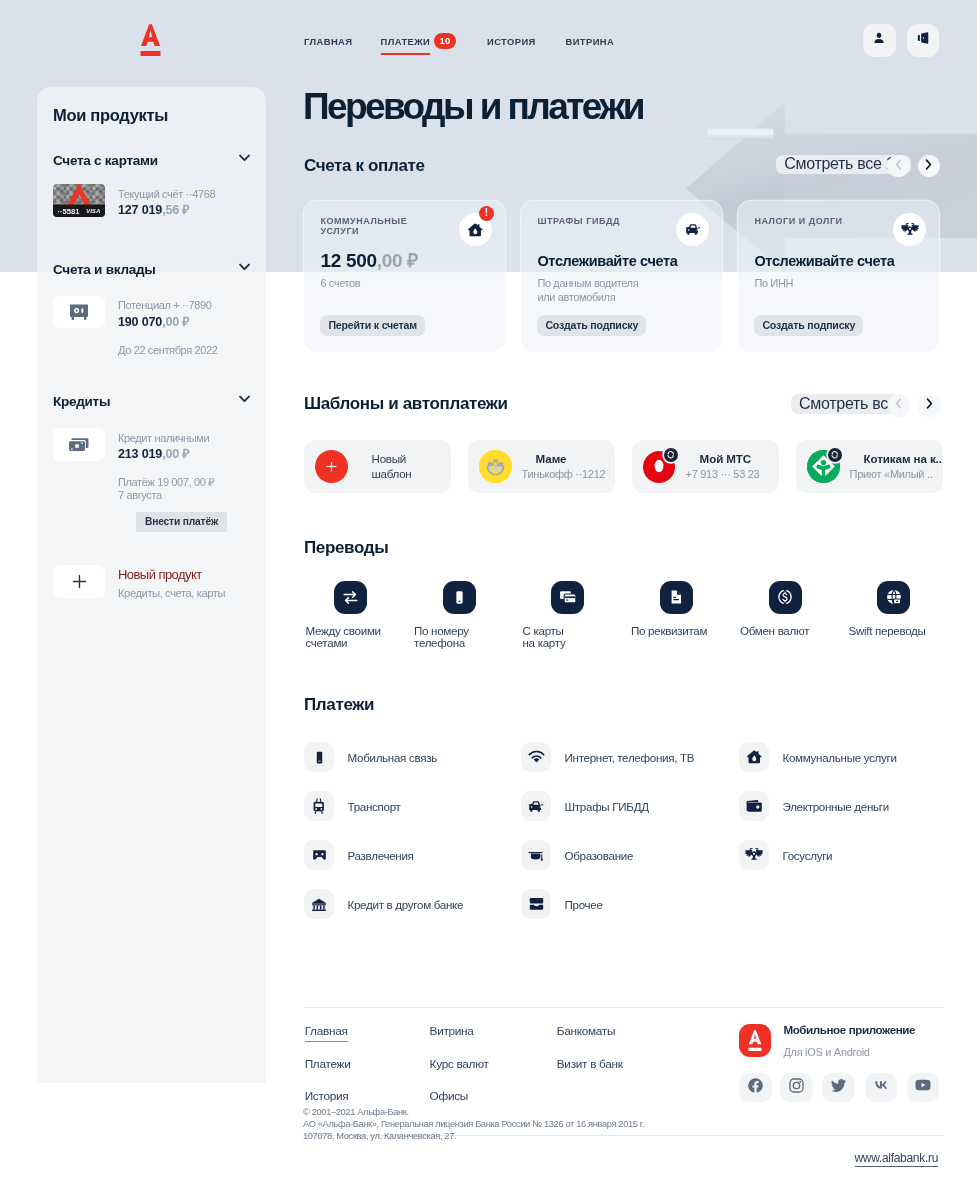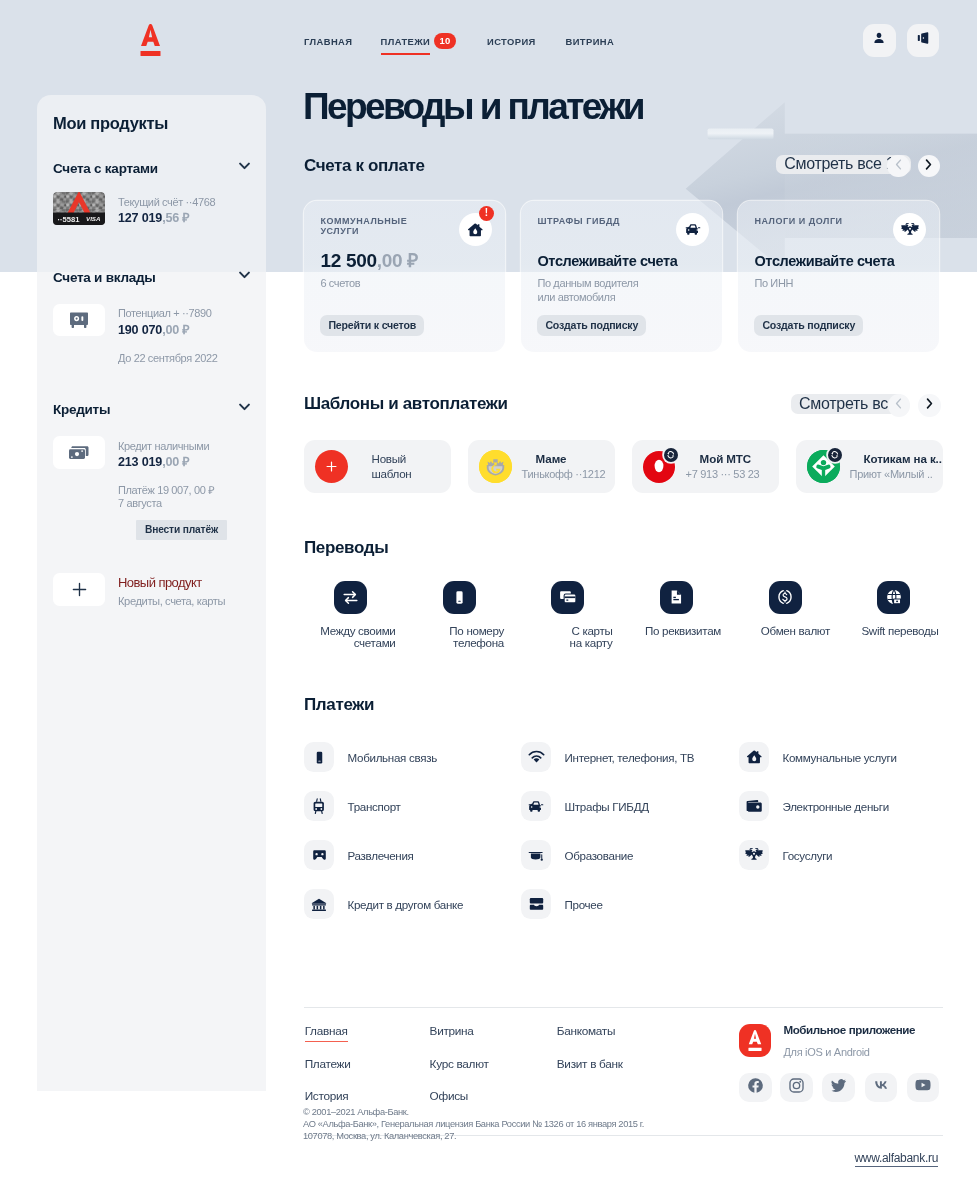--- a/index.html
+++ b/index.html
@@ -10,21 +10,21 @@
 .arrow-deco{position:absolute;left:685px;top:96px;width:292px;height:182px;z-index:1;}
 
 .logo{position:absolute;left:140px;top:24px;width:21px;height:32px;z-index:7;}
 .nav{position:absolute;left:0;top:0;z-index:7;}
 .nav .navitem{position:absolute;top:36px;font-size:9.4px;font-weight:700;letter-spacing:.42px;color:#2b3e55;text-decoration:none;white-space:nowrap;cursor:pointer;line-height:11px;}
 .nav .navitem.active:after{content:"";position:absolute;left:0;width:49px;bottom:-8px;height:1.6px;background:#ef3124;}
 .badge{position:absolute;left:53px;top:-3px;background:#ef3124;color:#fff;border-radius:9px;font-size:9.5px;font-weight:700;letter-spacing:.1px;padding:2px 6px 2.5px;line-height:11px;}
 .hdr-btns{position:absolute;left:863px;top:24px;z-index:7;display:flex;gap:11px;}
 .hdr-btn{width:32.5px;height:32.5px;border-radius:11px;background:#f2f3f5;display:flex;align-items:center;justify-content:center;cursor:pointer;}
 
-.sidebar{position:absolute;left:37px;top:95px;width:229px;height:996px;background:rgba(241,242,245,.784);border-radius:14px 14px 0 0;z-index:4;}
+.sidebar{position:absolute;left:37px;top:87px;width:229px;height:996px;background:rgba(241,242,245,.784);border-radius:14px 14px 0 0;z-index:4;}
 .sb-title{position:absolute;left:16px;top:18px;font-size:16.5px;font-weight:700;letter-spacing:-.3px;line-height:20px;}
 .sb-sec-h{position:absolute;left:16px;width:197px;height:18px;cursor:pointer;}
 .sb-sec-h span{font-size:13.5px;font-weight:700;letter-spacing:-.25px;line-height:18px;}
 .sb-sec-h .chev{position:absolute;right:0;top:2.5px;line-height:0;}
 .prod{position:absolute;left:16px;display:flex;}
 .thumb-card{width:52px;height:33px;border-radius:4px;flex:0 0 auto;overflow:hidden;position:relative;}
 .icon-box{width:52px;height:32.5px;border-radius:6.5px;background:#fff;display:flex;align-items:center;justify-content:center;flex:0 0 auto;}
 .prod .info{margin-left:13px;padding-top:3.5px;}
 .p-name{font-size:11px;letter-spacing:-.37px;color:#8d98a7;line-height:13px;white-space:nowrap;}
 .p-amt{font-size:12.6px;letter-spacing:-.2px;font-weight:700;color:#122440;line-height:16px;margin-top:1.5px;white-space:nowrap;}
@@ -50,21 +50,21 @@
 .bc-btn{position:absolute;left:16.4px;top:114px;background:#e0e4e9;border-radius:7px;font-size:10.6px;letter-spacing:-.2px;font-weight:700;color:#1f3147;padding:4.5px 8px 5px;cursor:pointer;line-height:11px;}
 
 .tpl{position:absolute;width:147px;height:53px;border-radius:11px;background:#f2f3f5;z-index:5;display:flex;align-items:center;cursor:pointer;overflow:hidden;}
 .tpl .av{width:33px;height:33px;border-radius:50%;margin-left:11px;flex:0 0 auto;position:relative;display:flex;align-items:center;justify-content:center;}
 .tpl .tx{margin-left:10px;min-width:0;}
 .tpl .t1{font-size:11.6px;font-weight:700;line-height:14.4px;white-space:nowrap;color:#1b2c42;letter-spacing:-.1px;padding-left:14px;}
 .tpl .t1.plain{font-weight:400;color:#33435a;font-size:11.6px;letter-spacing:-.3px;}
 .tpl .t2{font-size:11px;letter-spacing:-.3px;color:#8d98a7;line-height:14.4px;white-space:nowrap;}
 .autopay{position:absolute;right:-2px;top:-2px;width:14px;height:14px;border-radius:50%;background:#18243a;display:flex;align-items:center;justify-content:center;box-shadow:0 0 0 1.8px #f2f3f5;}
 
-.trf{position:absolute;z-index:5;text-align:right;cursor:pointer;}
+.trf{position:absolute;z-index:5;text-align:left;cursor:pointer;}
 .trf .ic{width:33px;height:33px;border-radius:11px;background:#102240;display:flex;align-items:center;justify-content:center;margin:0 auto;}
 .trf .lb{font-size:11.6px;letter-spacing:-.3px;color:#33435a;line-height:12.8px;margin-top:11px;white-space:pre-line;}
 
 .pay{position:absolute;z-index:5;display:flex;align-items:center;cursor:pointer;}
 .pay .ic{width:30px;height:30px;border-radius:9.5px;background:#f2f3f5;display:flex;align-items:center;justify-content:center;flex:0 0 auto;}
 .pay .lb{font-size:11.6px;letter-spacing:-.3px;color:#33435a;margin-left:13.5px;white-space:nowrap;}
 
 .fdiv{position:absolute;left:304px;width:639px;height:1px;background:#e4e7ea;z-index:5;}
 .flink{position:absolute;font-size:11.8px;letter-spacing:-.3px;color:#33435a;z-index:5;cursor:pointer;white-space:nowrap;line-height:14px;}
 .flink.active{color:#33435a;border-bottom:1.5px solid #f4604f;padding-bottom:2.5px;}
@@ -247,21 +247,21 @@
 <div class="billcard" style="left:304px;top:201px">
 <div class="bc-label">КОММУНАЛЬНЫЕ УСЛУГИ</div>
 <div class="bc-icon">
       <svg width="16.5" height="16" viewBox="0 0 33 32" fill="#102240">
         <path fill-rule="evenodd" d="M15.0 3.6 a2.3 2.3 0 0 1 3.0 0 l3.6 3.1 V4.6 h3.2 v4.9 l6.0 5.2 a1.0 1.0 0 0 1-.65 1.75 h-2.25 v10.6 c0 .85-.7 1.55-1.55 1.55 H6.65 c-.85 0-1.55-.7-1.55-1.55 V16.4 H2.85 A1.0 1.0 0 0 1 2.2 14.65z M16.5 12.6 c-2.6 3.45-4.0 5.8-4.0 7.8 a4.0 4.0 0 0 0 8.0 0 c0-2.0-1.4-4.35-4.0-7.8z"></path>
       </svg>
     </div>
 <div class="bc-alert">!</div>
 <div class="bc-amt"><span>12 500</span><span class="dec">,00 ₽</span></div>
 <div class="bc-sub" style="top:75.5px">6 счетов</div>
-<div class="bc-btn">Перейти к счетов</div>
+<div class="bc-btn">Перейти к счетам</div>
 </div>
 <div class="billcard" style="left:521px;top:201px">
 <div class="bc-label">ШТРАФЫ ГИБДД</div>
 <div class="bc-icon">
       <svg width="18" height="15" viewBox="0 0 36 30" fill="#102240">
         <path d="M4.4 10.3 h3.4 l.2 2.2 H4.4 a1.1 1.1 0 0 1 0-2.2z"></path>
         <path d="M31.6 10.3 h-3.4 l-.2 2.2 h3.6 a1.1 1.1 0 0 0 0-2.2z"></path>
         <path fill-rule="evenodd" d="M11.0 8.4 C11.9 5.3 12.6 4.4 14.3 4.4 h7.4 c1.7 0 2.4 .9 3.3 4.0 l.9 3.0 c1.4 .5 2.1 1.7 2.1 3.5 v5.9 c0 .8-.5 1.3-1.3 1.3 h-.7 v2.1 c0 .9-.6 1.5-1.5 1.5 h-1.7 c-.9 0-1.5-.6-1.5-1.5 v-2.1 H11.0 v2.1 c0 .9-.6 1.5-1.5 1.5 H7.8 c-.9 0-1.5-.6-1.5-1.5 v-2.1 h-.7 c-.8 0-1.3-.5-1.3-1.3 v-5.9 c0-1.8 .7-3.0 2.1-3.5z M12.9 11.4 h10.2 l-.55-2.0 c-.6-2.1-.9-2.3-2.0-2.3 h-5.1 c-1.1 0-1.4 .2-2.0 2.3z"></path>
         <circle cx="9.3" cy="16.0" r="1.55" fill="#fff"></circle>
         <circle cx="26.7" cy="16.0" r="1.55" fill="#fff"></circle>

